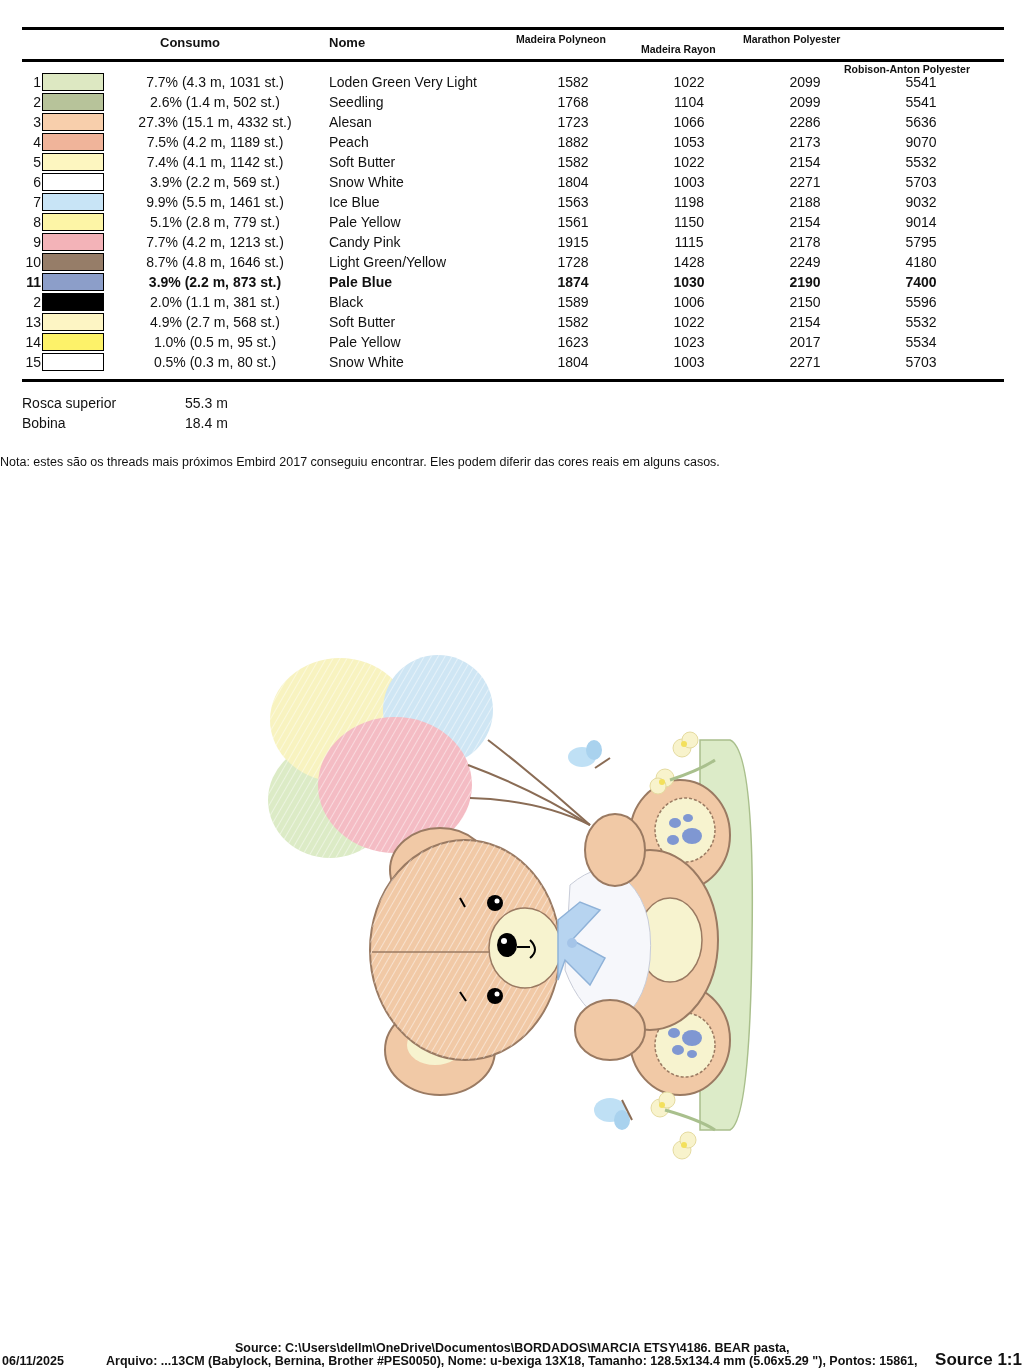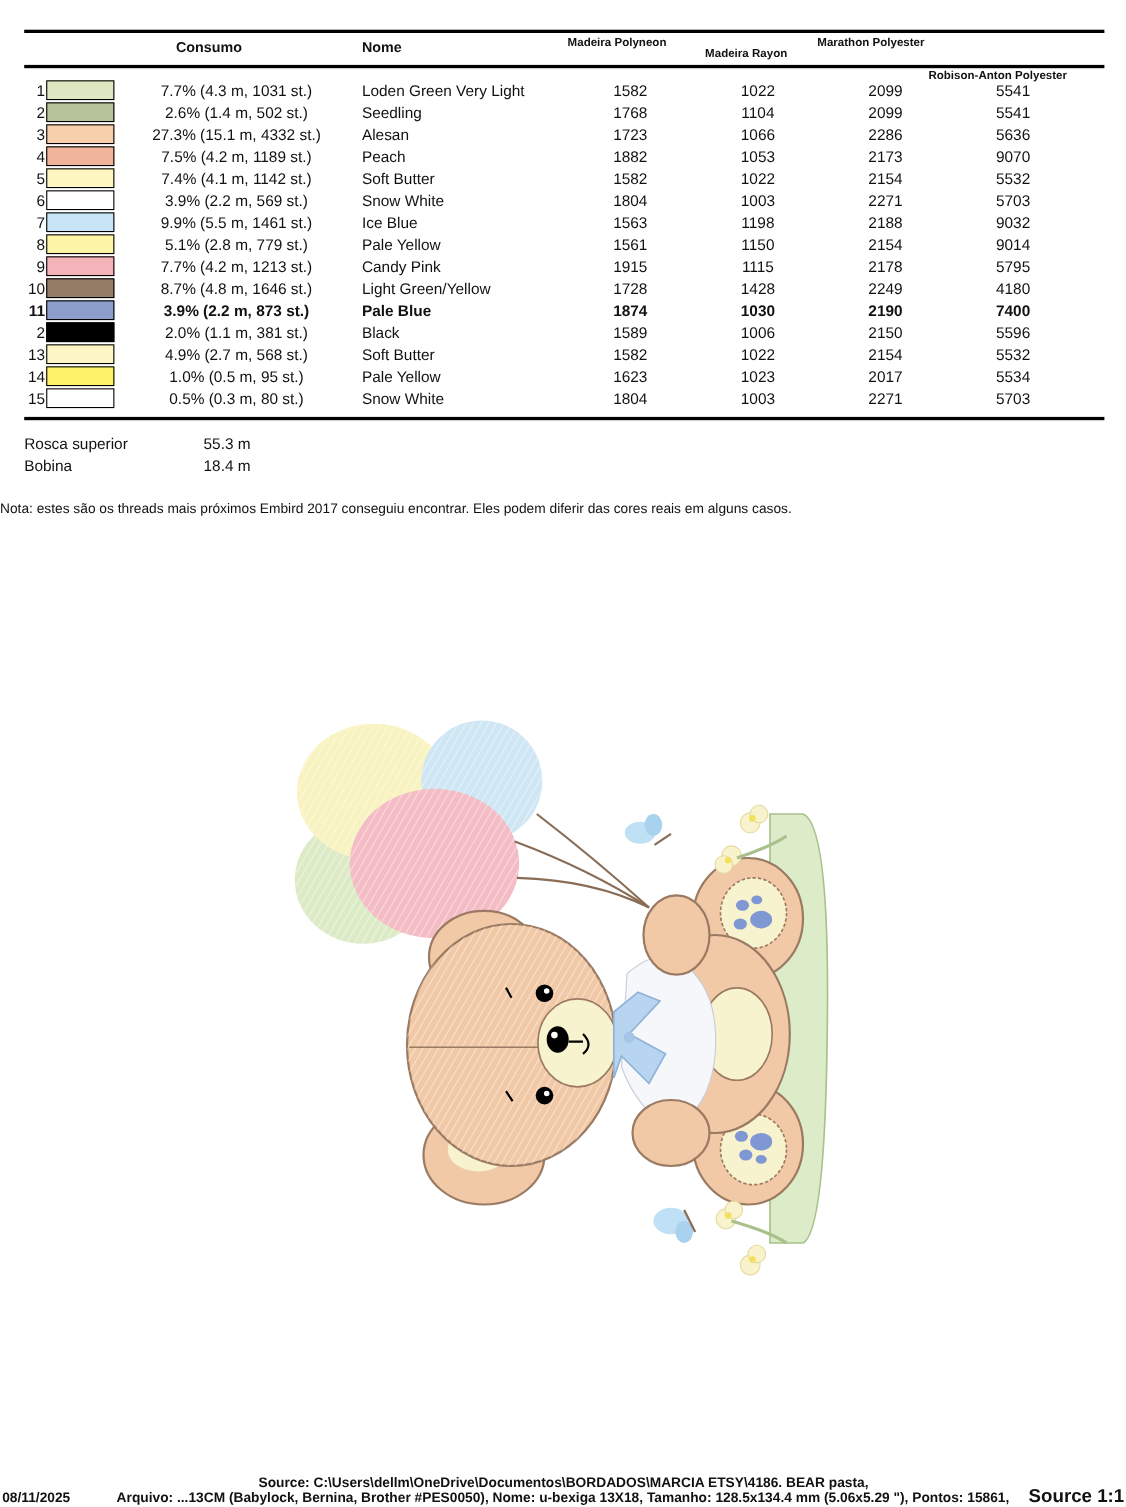--- a/index.html
+++ b/index.html
@@ -291,16 +291,16 @@
     <g fill="#f3e05c">
         <circle cx="424" cy="104" r="3"></circle>
         <circle cx="402" cy="142" r="3"></circle>
         <circle cx="402" cy="465" r="3"></circle>
         <circle cx="424" cy="505" r="3"></circle>
       </g>
     <path d="M410 140 Q440 130 455 120 M405 470 Q440 480 455 490" stroke="#a9c08d" stroke-width="3" fill="none"></path>
   </svg>
 </div>
 
-<div class="footer" style="left:2px; top:1354px;">08/11/2025</div>
+<div class="footer" style="left:2px; top:1354px;">06/11/2025</div>
 <div class="footer" style="left:235px; top:1341px;">Source: C:\Users\dellm\OneDrive\Documentos\BORDADOS\MARCIA ETSY\4186. BEAR pasta,</div>
 <div class="footer" style="left:106px; top:1354px;">Arquivo: ...13CM (Babylock, Bernina, Brother #PES0050), Nome: u-bexiga 13X18, Tamanho: 128.5x134.4 mm (5.06x5.29 "), Pontos: 15861,</div>
 <div class="scale">Source 1:1</div>
 
 </body></html>

